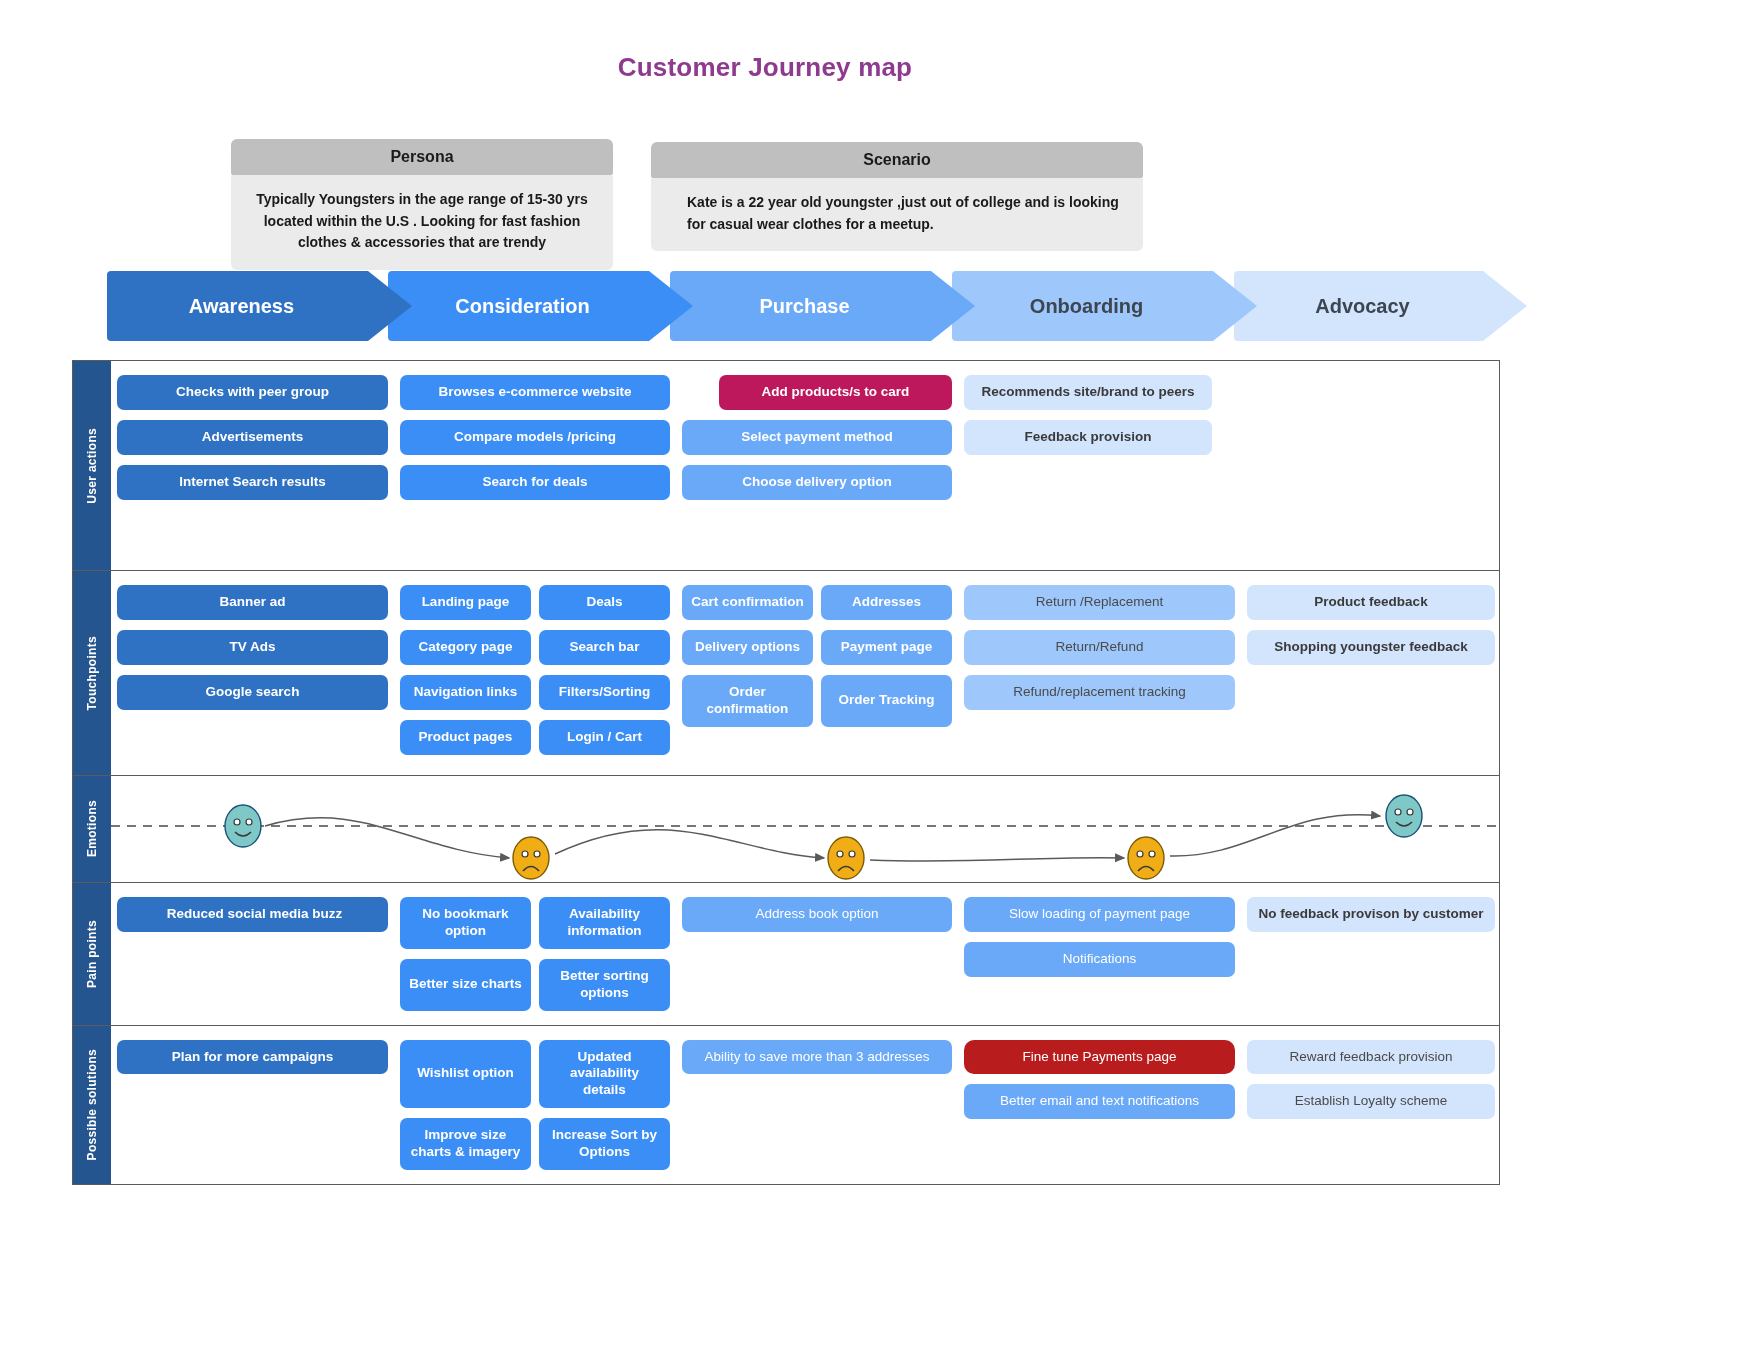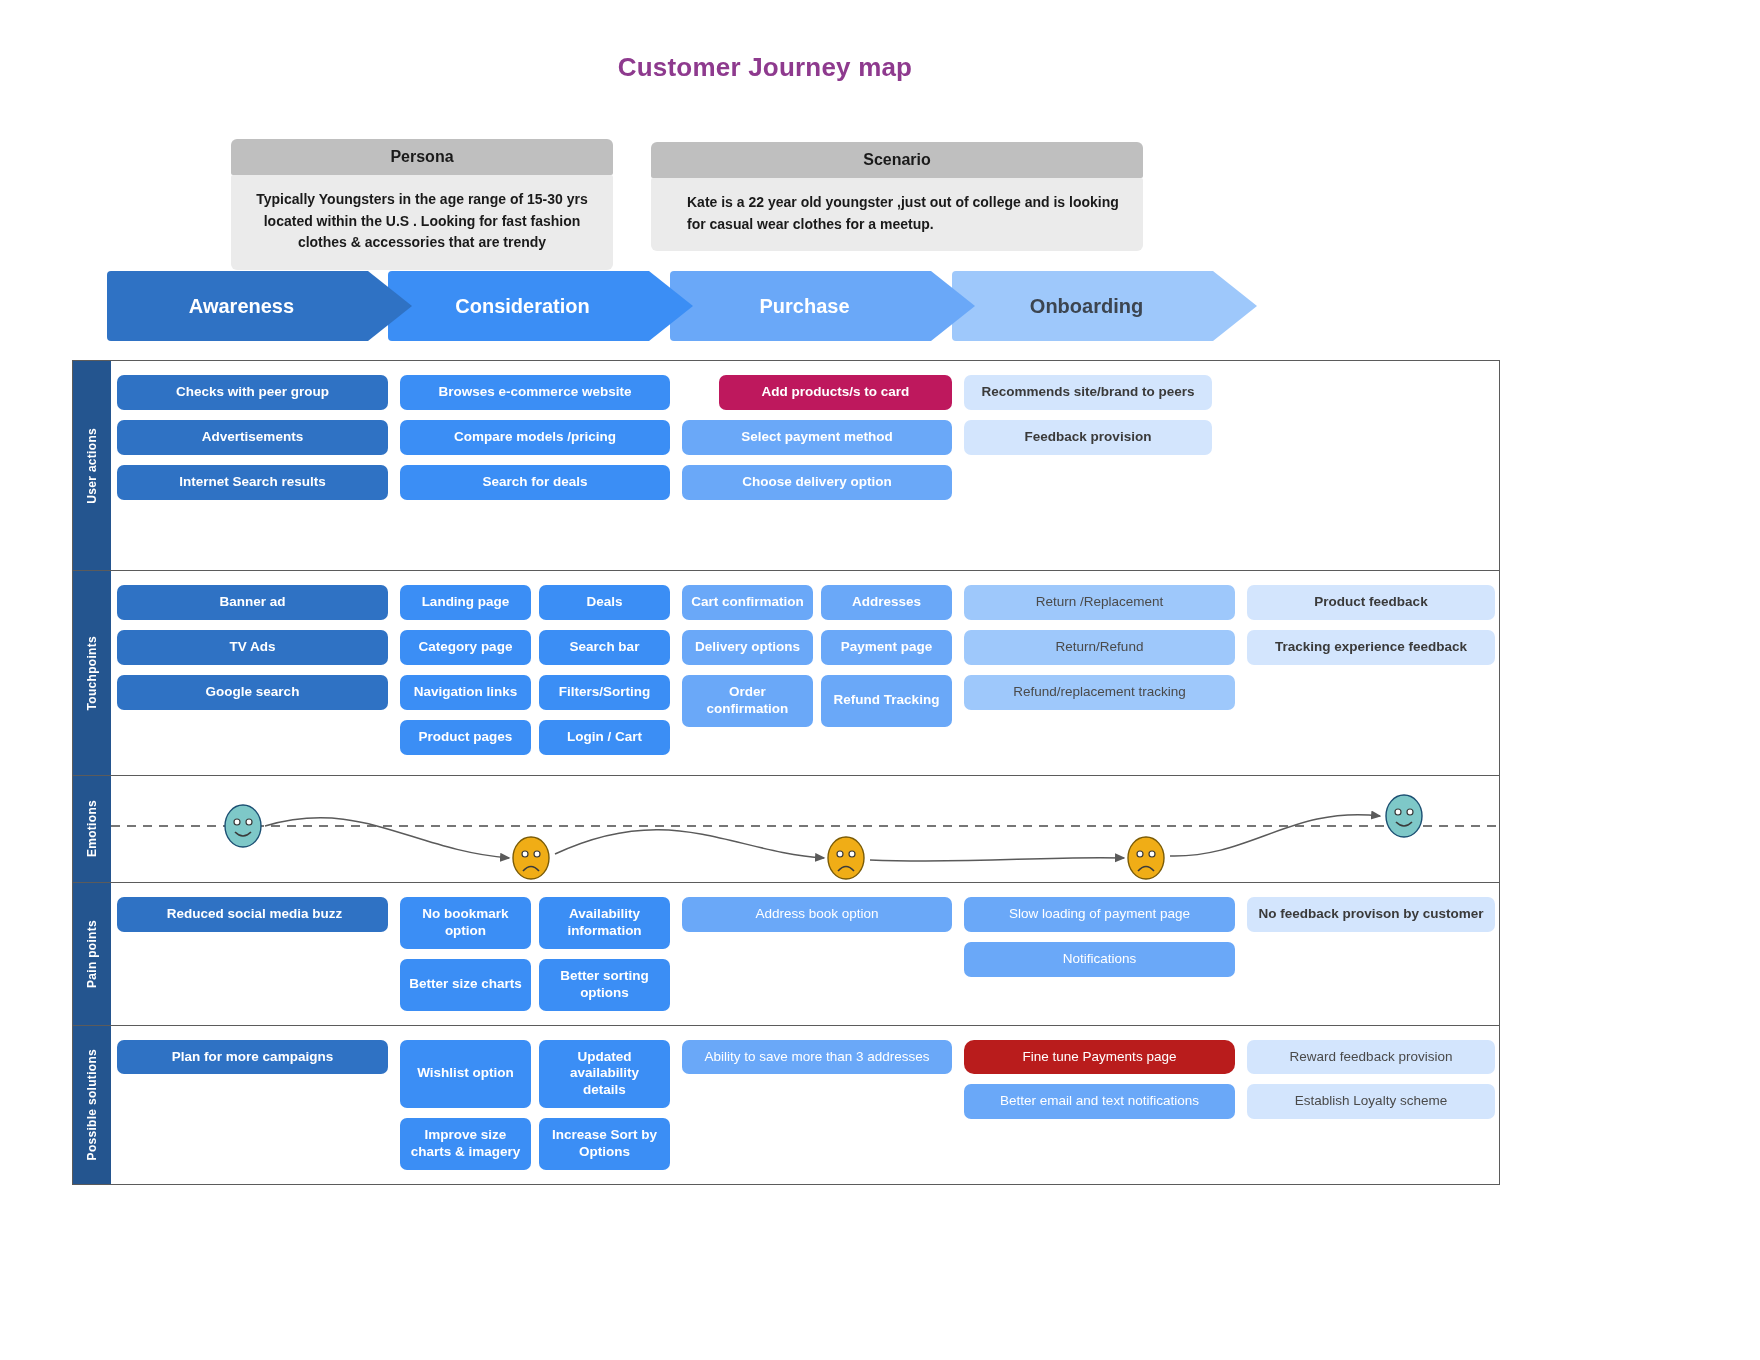--- a/index.html
+++ b/index.html
@@ -182,20 +182,23 @@
       </div>
       <div class="chev" style="left: 281px; width: 305px; background: rgb(59, 142, 245); z-index: 9;">
         <span>Consideration</span>
       </div>
       <div class="chev" style="left: 563px; width: 305px; background: rgb(106, 168, 248); z-index: 8;">
         <span>Purchase</span>
       </div>
       <div class="chev dark-text" style="left: 845px; width: 305px; background: rgb(158, 200, 251); z-index: 7;">
         <span>Onboarding</span>
       </div>
+      <div class="chev dark-text" style="left: 1127px; width: 293px; background: rgb(211, 229, 253); z-index: 6;">
+        <span>Advocacy</span>
+      </div>
     </div>
 
   <div id="lanes">
       <div class="lane" style="min-height: 210px;">
         <div class="lane-label" style="background: rgb(36, 85, 143);">
           <span>User actions</span>
         </div>
         <div class="lane-body">
           <div class="col c0">
             <div class="chip w-full" style="background: rgb(47, 114, 196);">Checks with peer group</div>
@@ -237,30 +240,30 @@
             <div class="chip w-half" style="background: rgb(59, 142, 245);">Filters/Sorting</div>
             <div class="chip w-half" style="background: rgb(59, 142, 245);">Product pages</div>
             <div class="chip w-half" style="background: rgb(59, 142, 245);">Login / Cart</div>
           </div>
           <div class="col c2">
             <div class="chip w-half" style="background: rgb(106, 168, 248);">Cart confirmation</div>
             <div class="chip w-half" style="background: rgb(106, 168, 248);">Addresses</div>
             <div class="chip w-half" style="background: rgb(106, 168, 248);">Delivery options</div>
             <div class="chip w-half" style="background: rgb(106, 168, 248);">Payment page</div>
             <div class="chip w-half" style="background: rgb(106, 168, 248);">Order confirmation</div>
-            <div class="chip w-half" style="background: rgb(106, 168, 248);">Refund Tracking</div>
+            <div class="chip w-half" style="background: rgb(106, 168, 248);">Order Tracking</div>
           </div>
           <div class="col c3">
             <div class="chip w-full soft" style="background: rgb(158, 200, 251);">Return /Replacement</div>
             <div class="chip w-full soft" style="background: rgb(158, 200, 251);">Return/Refund</div>
             <div class="chip w-full soft" style="background: rgb(158, 200, 251);">Refund/replacement tracking</div>
           </div>
           <div class="col c4">
             <div class="chip w-full soft-bold" style="background: rgb(211, 229, 253);">Product feedback</div>
-            <div class="chip w-full soft-bold" style="background: rgb(211, 229, 253);">Tracking experience feedback</div>
+            <div class="chip w-full soft-bold" style="background: rgb(211, 229, 253);">Shopping youngster feedback</div>
           </div>
         </div>
       </div>
       <div class="lane" style="min-height: 106px;">
         <div class="lane-label" style="background: rgb(36, 85, 143);">
           <span>Emotions</span>
         </div>
         <div class="lane-body" id="emotion-body">
           <svg id="emotion-svg" width="1388" height="106" viewBox="0 0 1388 106">
             <defs>

